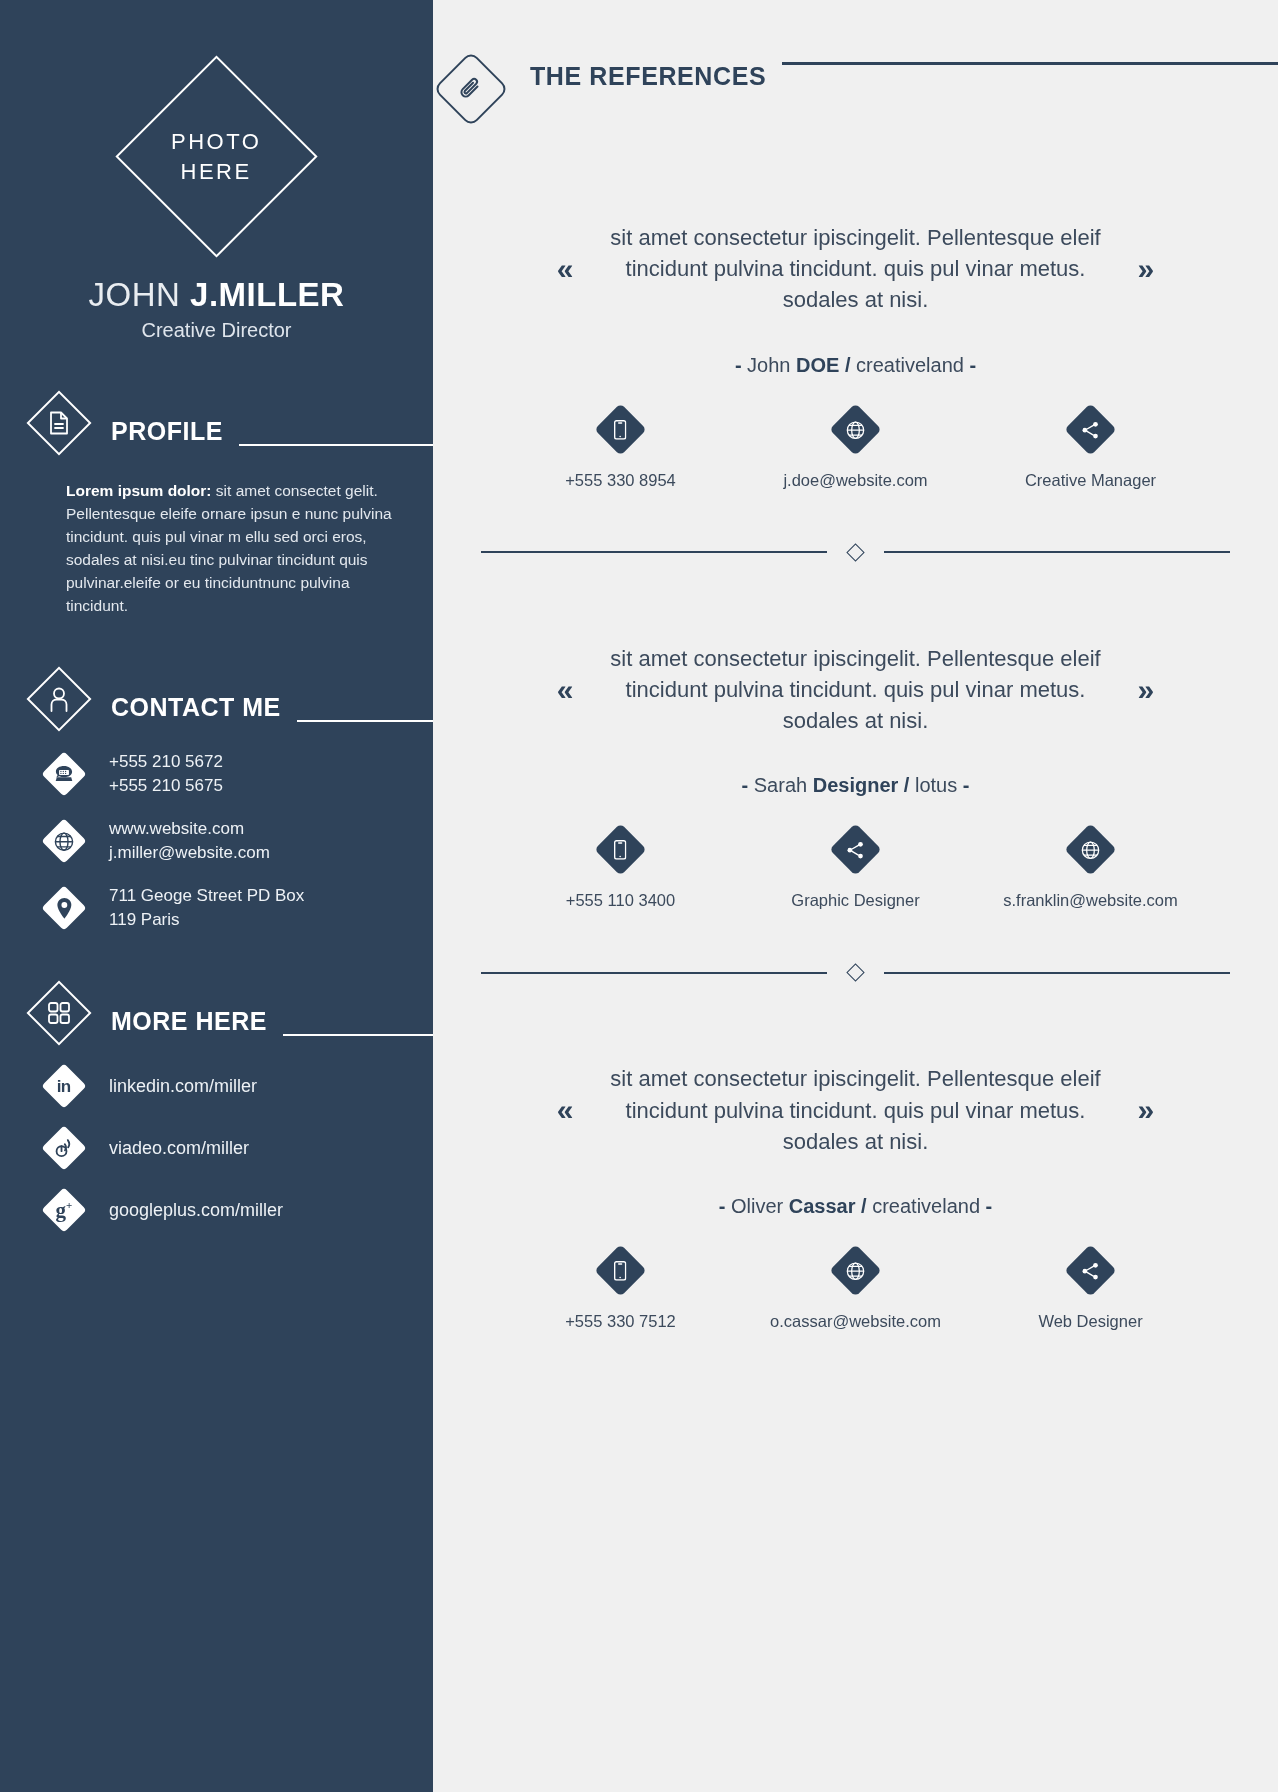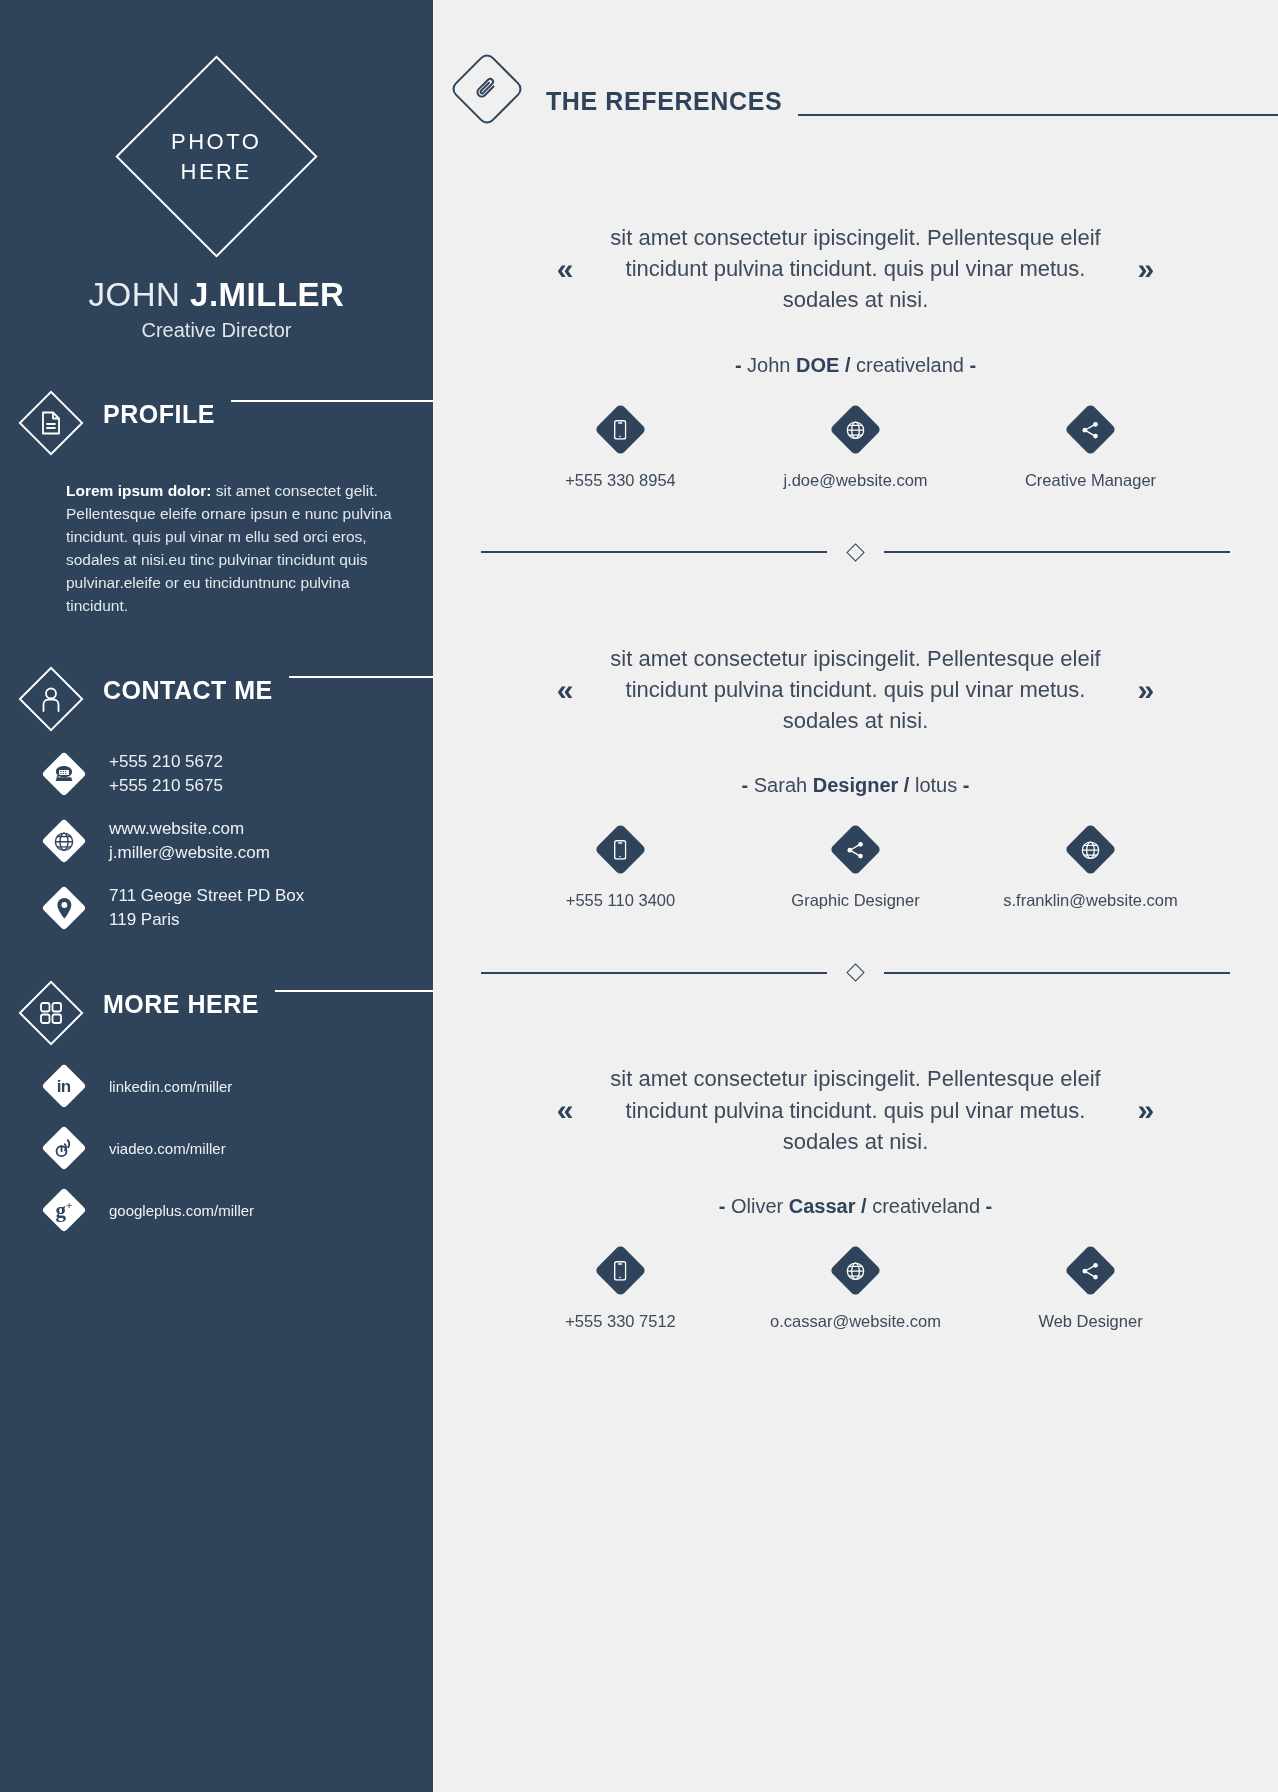--- a/index.html
+++ b/index.html
@@ -60,22 +60,22 @@
     text-align:center;
     font-size:20px;
     margin-top:5px;
     font-weight:400;
     color:#dfe5ec;
   }
 
   
   .sec-head {
     display:flex;
-    align-items:flex-start;
-    padding-left:28px;
+    align-items:flex-end;
+    padding-left:36px;
     margin-top:58px;
   }
   .sec-diamond {
     width:46px; height:46px;
     border:2px solid #ffffff;
     transform:rotate(45deg);
     display:flex; align-items:center; justify-content:center;
     flex:0 0 auto;
   }
   .sec-diamond > svg { transform:rotate(-45deg); }
@@ -118,43 +118,43 @@
   .ico-diamond > svg, .ico-diamond > span { transform:rotate(-45deg); }
   .contact-text {
     margin-left:29px;
     font-size:17px;
     line-height:1.42;
     color:#eef2f6;
     white-space:pre-line;
   }
   .social-list { margin-top:34px; padding-left:48px; }
   .social-row { display:flex; align-items:center; margin-bottom:30px; }
-  .social-text { margin-left:29px; font-size:15px; color:#eef2f6; }
+  .social-text { margin-left:29px; font-size:18px; color:#eef2f6; }
   .gp-glyph {
     font-family:"Liberation Serif", serif;
     font-size:21px; font-weight:700; color:#2f435a;
     line-height:1;
   }
   .gp-glyph sup { font-size:11px; }
   .in-glyph {
     font-size:17px; font-weight:700; color:#2f435a;
     line-height:1; letter-spacing:-0.5px;
   }
 
   
   .main {
     flex:1 1 auto;
     height:1792px;
     background:#f0f0f0;
     position:relative;
   }
   .main-head {
     display:flex;
-    align-items:flex-end;
-    padding-left:27px;
+    align-items:flex-start;
+    padding-left:11px;
     padding-right:0;
     margin-top:62px;
   }
   .main-diamond {
     width:54px; height:54px;
     border:2.5px solid #2f435a;
     border-radius:9px;
     transform:rotate(45deg);
     display:flex; align-items:center; justify-content:center;
     flex:0 0 auto;

